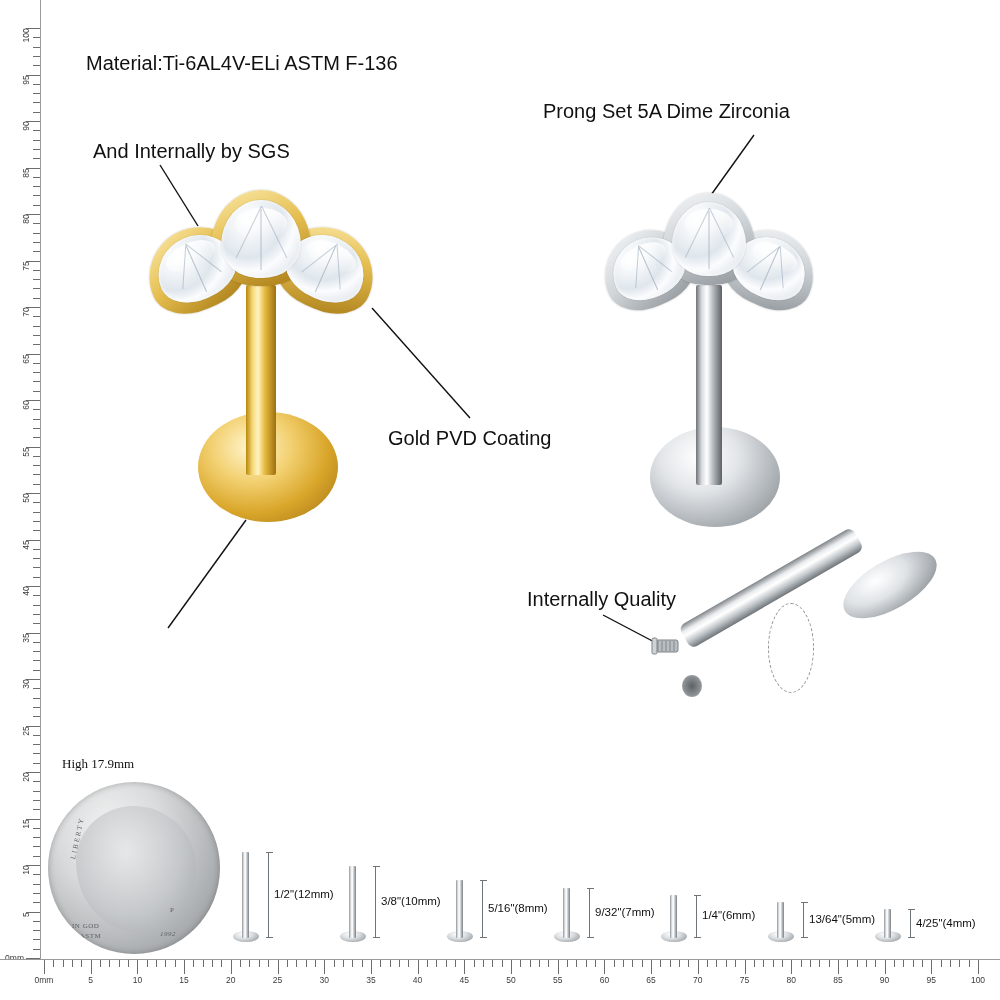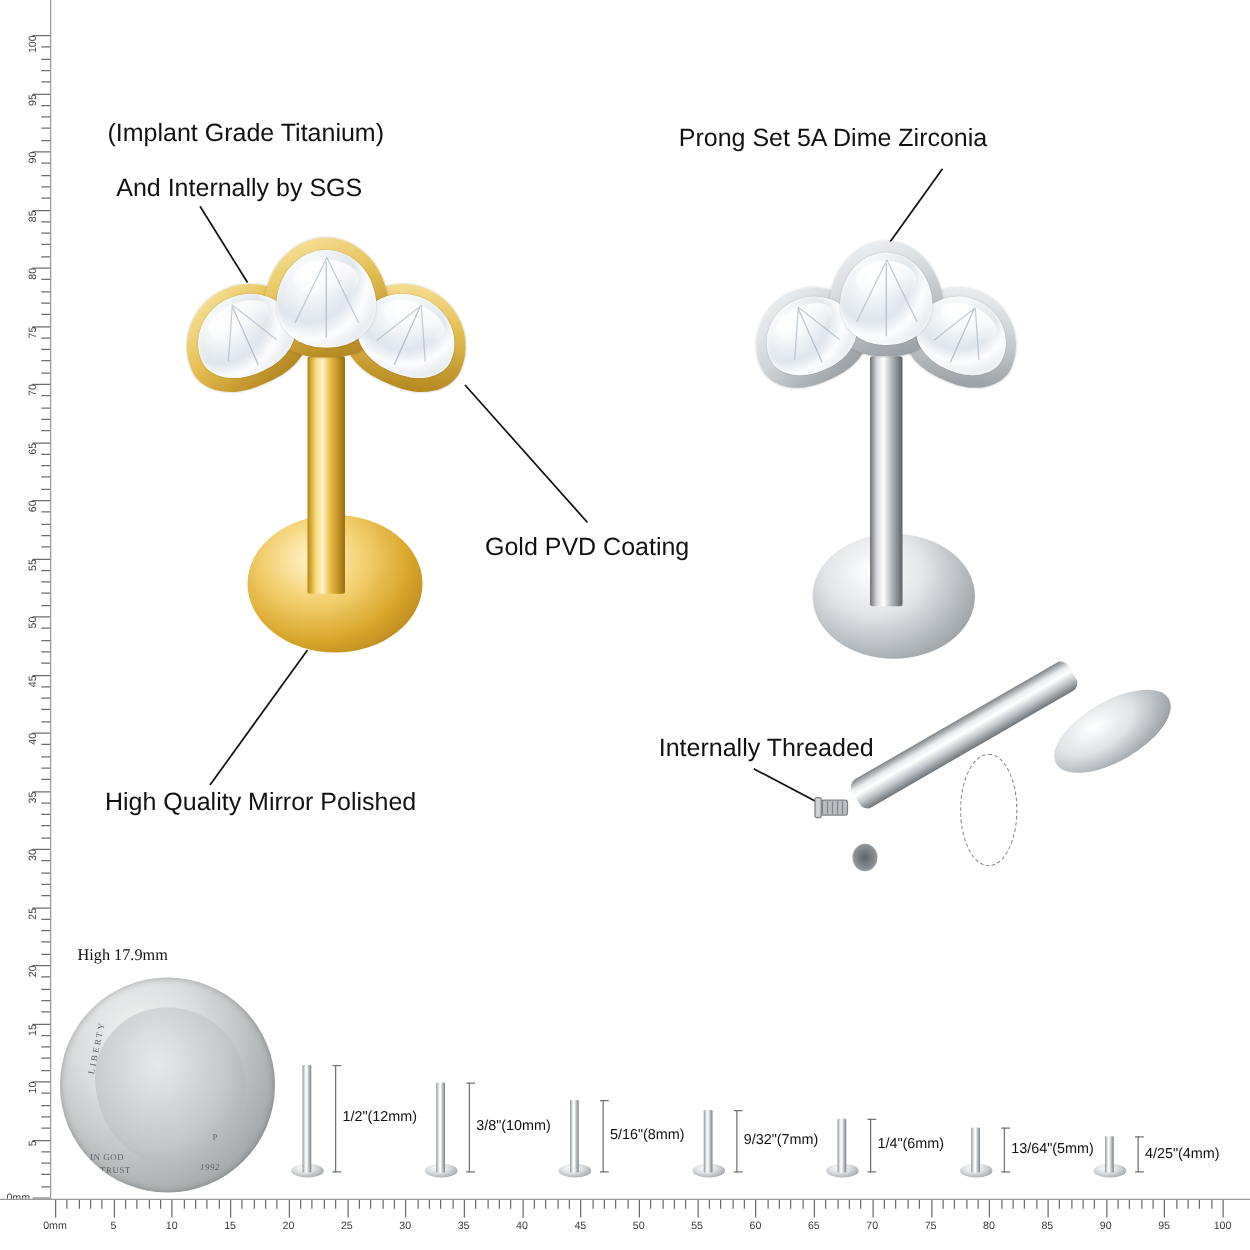--- a/index.html
+++ b/index.html
@@ -383,26 +383,25 @@
 
     <path d="M754,135 L706,202" stroke="#111" stroke-width="1.4" fill="none"></path>
 
     <path d="M470,418 L372,308" stroke="#111" stroke-width="1.4" fill="none"></path>
 
     <path d="M168,628 L246,520" stroke="#111" stroke-width="1.4" fill="none"></path>
 
     <path d="M603,615 L660,645" stroke="#111" stroke-width="1.4" fill="none"></path>
   </svg>
 
-  <div class="note" style="left:86px;top:96px;">(Implant Grade Titanium)</div>
+  <div class="note" style="left:86px;top:52px;">Material:Ti-6AL4V-ELi ASTM F-136</div>
   <div class="note" style="left:93px;top:140px;">And Internally by SGS</div>
   <div class="note" style="left:543px;top:100px;">Prong Set 5A Dime Zirconia</div>
   <div class="note" style="left:388px;top:427px;">Gold PVD Coating</div>
-  <div class="note" style="left:84px;top:631px;">High Quality Mirror Polished</div>
-  <div class="note" style="left:527px;top:588px;">Internally Threaded</div>
+  <div class="note" style="left:527px;top:588px;">Internally Quality</div>
 
   <div class="piece" style="left:130px;top:180px;width:270px;height:350px;">
 
     <div class="disc g-gold-disc" style="left:68px;top:232px;width:140px;height:110px;"></div>
 
     <div class="post g-gold-post" style="left:116px;top:105px;width:30px;height:190px;"></div>
 
     <div class="flower" style="left:0;top:0;width:270px;height:150px;">
       <div class="petal g-gold-petal" style="left:16px;top:48px;width:100px;height:82px;transform:rotate(-24deg);"></div>
       <div class="petal g-gold-petal" style="left:146px;top:48px;width:100px;height:82px;transform:rotate(24deg);"></div>
@@ -461,21 +460,21 @@
     </svg>
 
     <div class="dashed-ell" style="left:108px;top:48px;width:44px;height:88px;"></div>
   </div>
 
   <div class="dime-label" style="left:62px;top:756px;">High 17.9mm</div>
   <div class="dime" style="left:48px;top:782px;width:172px;height:172px;">
     <div class="face"></div>
     <div class="dtext" style="left:8px;top:52px;transform:rotate(-78deg);letter-spacing:2px;">LIBERTY</div>
     <div class="dtext" style="left:24px;top:140px;">IN GOD</div>
-    <div class="dtext" style="left:18px;top:150px;">WE TRUST</div>
+    <div class="dtext" style="left:18px;top:150px;">WE ASTM</div>
     <div class="dtext" style="left:112px;top:148px;font-style:italic;">1992</div>
     <div class="dtext" style="left:122px;top:124px;">P</div>
   </div>
 
   <div id="lenRow" style="position:absolute;left:230px;top:820px;width:760px;height:135px;">
       <div class="len-base" style="left: 3px; top: 111px; width: 26px; height: 11px;"></div>
       <div class="len-post" style="left: 12px; top: 31.6px; width: 7px; height: 86.4px;"></div>
       <div class="len-brk" style="left: 38px; top: 31.6px; height: 86.4px;"></div>
       <div class="len-label" style="left: 44px; top: 67.8px;">1/2"(12mm)</div>
       <div class="len-base" style="left: 110px; top: 111px; width: 26px; height: 11px;"></div>

